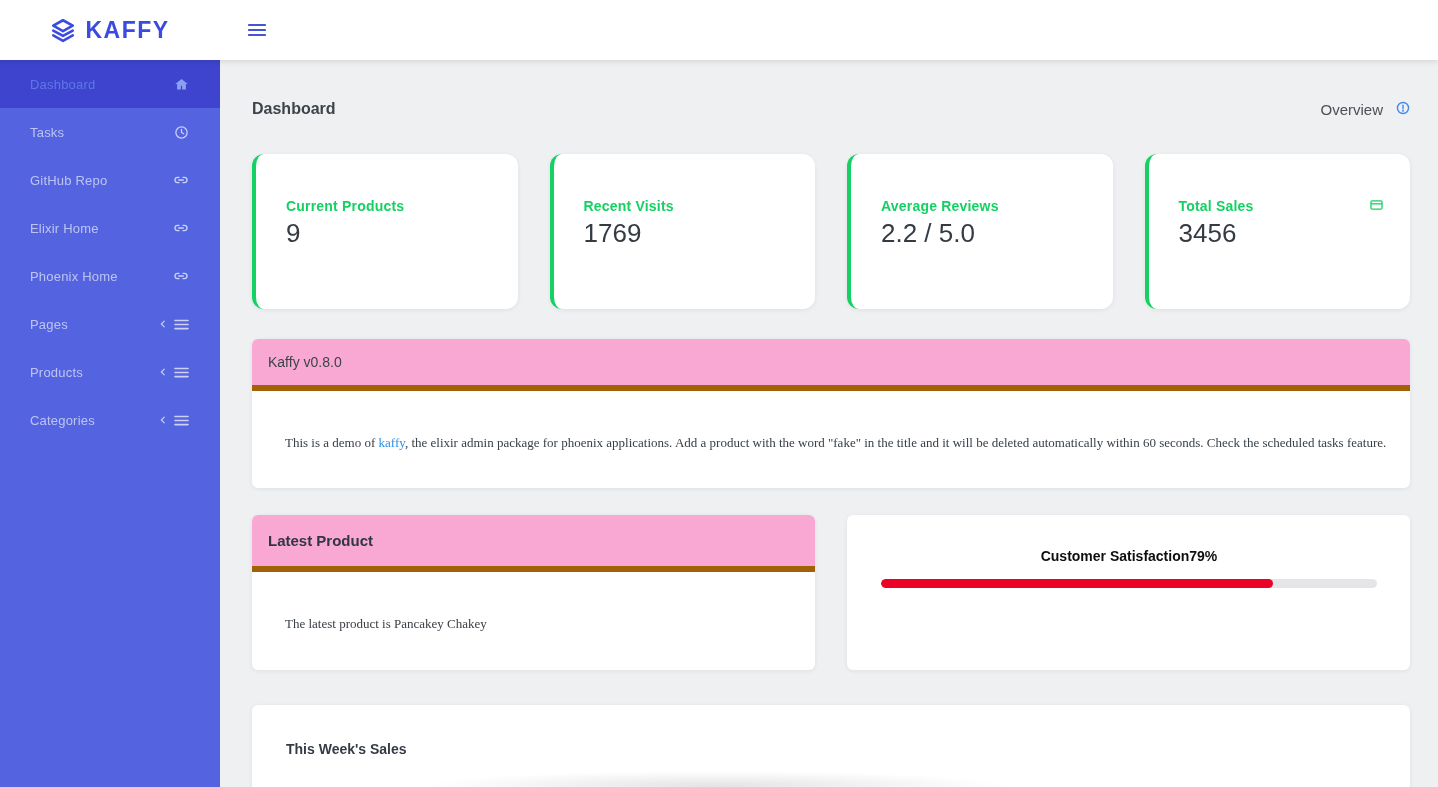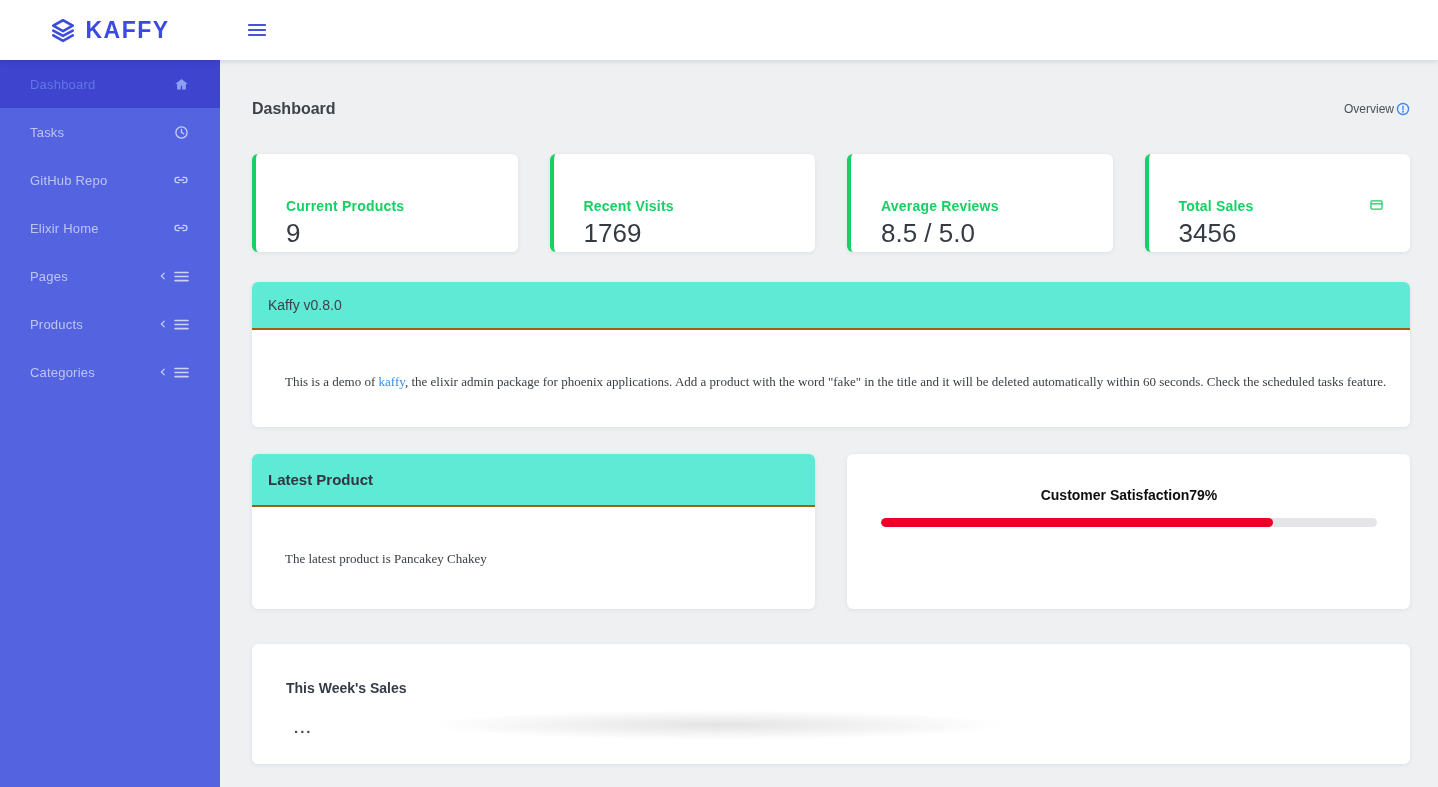--- a/index.html
+++ b/index.html
@@ -32,41 +32,41 @@
   .side-item .label { letter-spacing:.2px; }
   .side-item .icons { display:flex; align-items:center; gap:6px; color:#ccd2f6; }
   .side-item.active { background:#3e44cd; color:#5f77e8; }
   .side-item.active .icons { color:#8ba0f3; }
 
   
   .main { position:absolute; top:60px; left:220px; width:1218px; height:727px; padding:40px 28px 0 32px; }
 
   .title-row { display:flex; align-items:center; justify-content:space-between; margin-bottom:36px; }
   .page-title { font-size:16px; font-weight:bold; color:#3c434b; }
-  .overview { display:flex; align-items:center; gap:2px; font-size:12px; color:#4a5056; cursor:pointer; }
+  .overview { display:flex; align-items:flex-start; gap:13px; font-size:15px; color:#4a5056; cursor:pointer; }
   .info-icon { color:#4187f0; display:flex; }
 
   
   .stats-row { display:flex; gap:32px; margin-bottom:30px; }
   .stat-card {
-    flex:1; height:98px; background:#ffffff; border-radius:6px;
+    flex:1; height:155px; background:#ffffff; border-radius:12px;
     border-left:4px solid #15d163; box-shadow:0 1px 4px rgba(40,40,60,0.08);
     padding:44px 44px 0 30px; position:relative;
   }
   .stat-title { color:#15d163; font-size:14px; font-weight:bold; letter-spacing:.2px; margin-bottom:4px; }
   .stat-value { color:#343b42; font-size:26px; font-weight:500; }
   .stat-icon { position:absolute; top:44px; right:26px; color:#15d163; display:flex; }
 
   
   .card {
     background:#ffffff; border-radius:6px; box-shadow:0 1px 4px rgba(40,40,60,0.08);
     overflow:hidden;
   }
   .card-header {
-    background:#5eead4; border-bottom:2px solid #a16207;
+    background:#f9a8d4; border-bottom:6px solid #a16207;
     padding:15px 16px; font-size:14px; color:#3d4349;
   }
   .card-header.bold { font-weight:bold; font-size:15px; color:#303741; padding:17px 16px; }
   .card-body { padding:42px 16px 36px 33px; font-size:13px; line-height:19px; color:#3a4047;font-family:Liberation Serif, serif; }
   a.inline-link { color:#3090e8; text-decoration:none; cursor:pointer; }
 
   .info-card { margin-bottom:27px; }
 
   .row-two { display:flex; gap:32px; margin-bottom:35px; }
   .half-card { flex:1; height:155px; }
@@ -149,20 +149,30 @@
     <span class="label">Elixir Home</span>
     <span class="icons">
       <svg width="16" height="16" viewBox="0 0 24 24" fill="none" stroke="currentColor" stroke-width="2" stroke-linecap="round">
         <path d="M9 8H7a4 4 0 0 0 0 8h2"></path>
           <path d="M15 8h2a4 4 0 0 1 0 8h-2"></path>
           <path d="M8.5 12h7"></path>
       </svg>
     </span>
   </div>
 
+  <div class="side-item">
+    <span class="label">Phoenix Home</span>
+    <span class="icons">
+      <svg width="16" height="16" viewBox="0 0 24 24" fill="none" stroke="currentColor" stroke-width="2" stroke-linecap="round">
+        <path d="M9 8H7a4 4 0 0 0 0 8h2"></path>
+          <path d="M15 8h2a4 4 0 0 1 0 8h-2"></path>
+          <path d="M8.5 12h7"></path>
+      </svg>
+    </span>
+  </div>
 
   <div class="side-item">
     <span class="label">Pages</span>
     <span class="icons">
       <span>
         <svg width="10" height="12" viewBox="0 0 24 24" fill="none" stroke="currentColor" stroke-width="2.6" stroke-linecap="round" stroke-linejoin="round">
             <path d="M15 5l-7 7 7 7"></path>
           </svg>
       </span>
       <span>
@@ -233,21 +243,21 @@
     <div class="stat-card">
       <div class="stat-title">Current Products</div>
       <div class="stat-value">9</div>
     </div>
     <div class="stat-card">
       <div class="stat-title">Recent Visits</div>
       <div class="stat-value">1769</div>
     </div>
     <div class="stat-card">
       <div class="stat-title">Average Reviews</div>
-      <div class="stat-value">8.5 / 5.0</div>
+      <div class="stat-value">2.2 / 5.0</div>
     </div>
     <div class="stat-card">
       <div class="stat-title">Total Sales</div>
       <div class="stat-value">3456</div>
       <span class="stat-icon">
         <svg width="15" height="14" viewBox="0 0 24 24" fill="none" stroke="currentColor" stroke-width="2.2">
           <rect x="2.5" y="5" width="19" height="14" rx="2"></rect>
             <line x1="2.5" y1="10" x2="21.5" y2="10"></line>
         </svg>
       </span>

